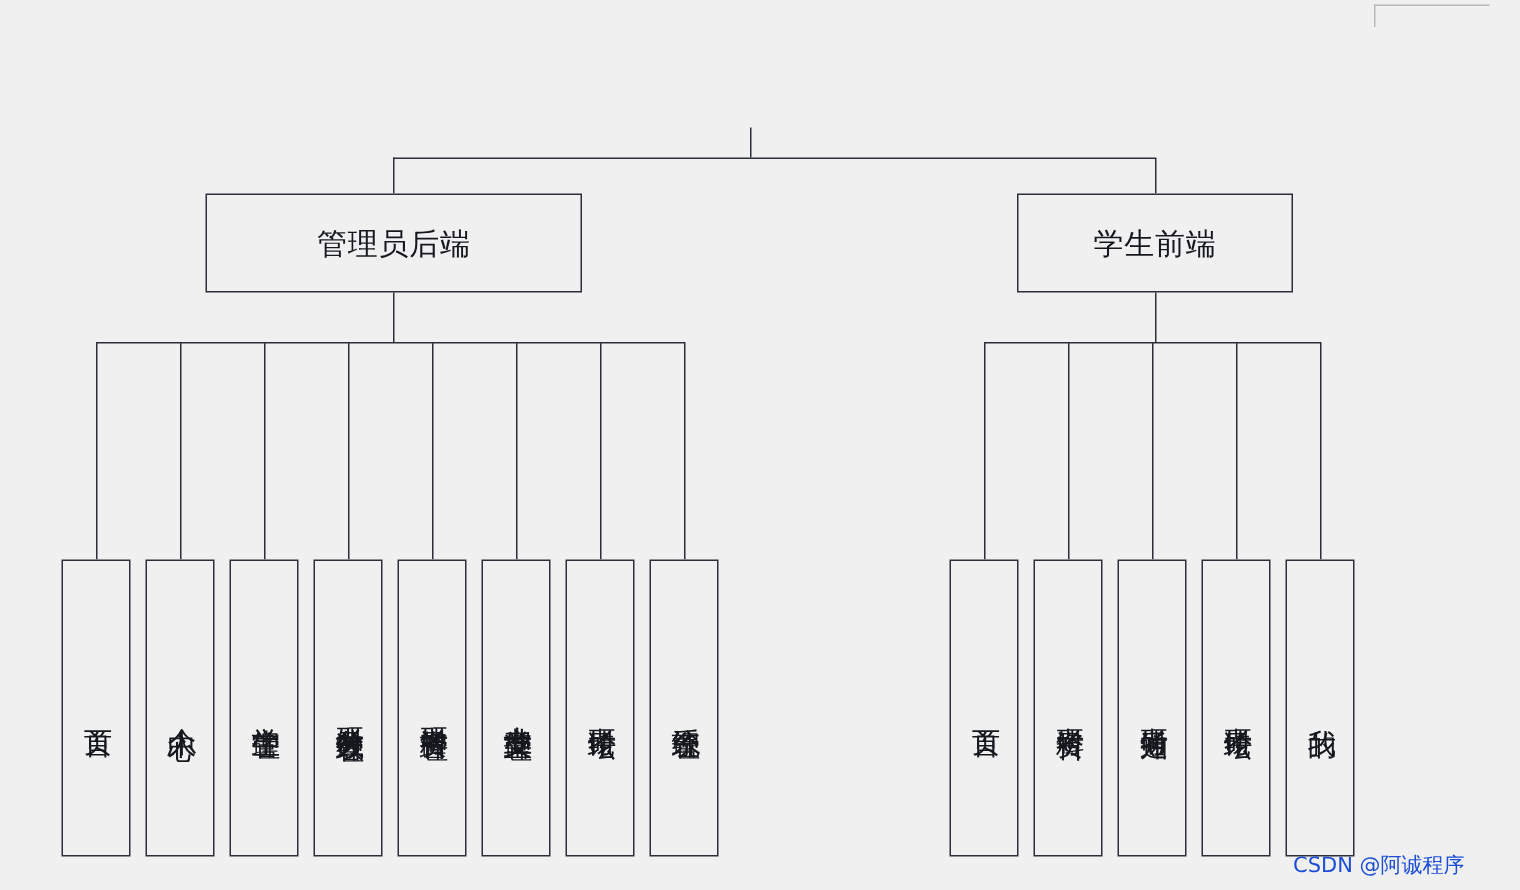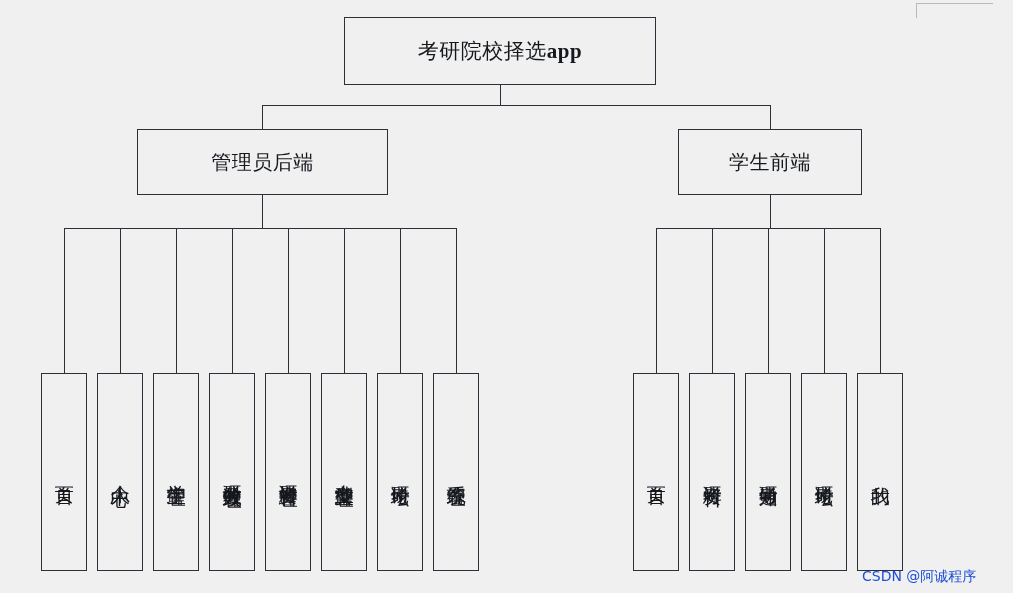--- a/index.html
+++ b/index.html
@@ -88,25 +88,20 @@
     user-select: none;
   }
 </style>
 </head>
 <body>
 
 <div id="canvas">
 
   <div class="artifact" style="left:916px; top:3px; width:76px; height:14px;"></div>
 
-  <div class="node root" style="left:344px; top:17px; width:312px; height:68px;">
-    <span>
-      <span class="cjk">考研院校择选</span><span class="latin">app</span>
-    </span>
-  </div>
 
   <div class="conn-v" style="left:500px; top:85px; height:20px;"></div>
   <div class="conn-h" style="left:262px; top:105px; width:508px;"></div>
   <div class="conn-v" style="left:262px; top:105px; height:24px;"></div>
   <div class="conn-v" style="left:770px; top:105px; height:24px;"></div>
 
   <div class="node level2" style="left:678px; top:129px; width:184px; height:66px;">
     <span>学生前端</span>
   </div>
 

